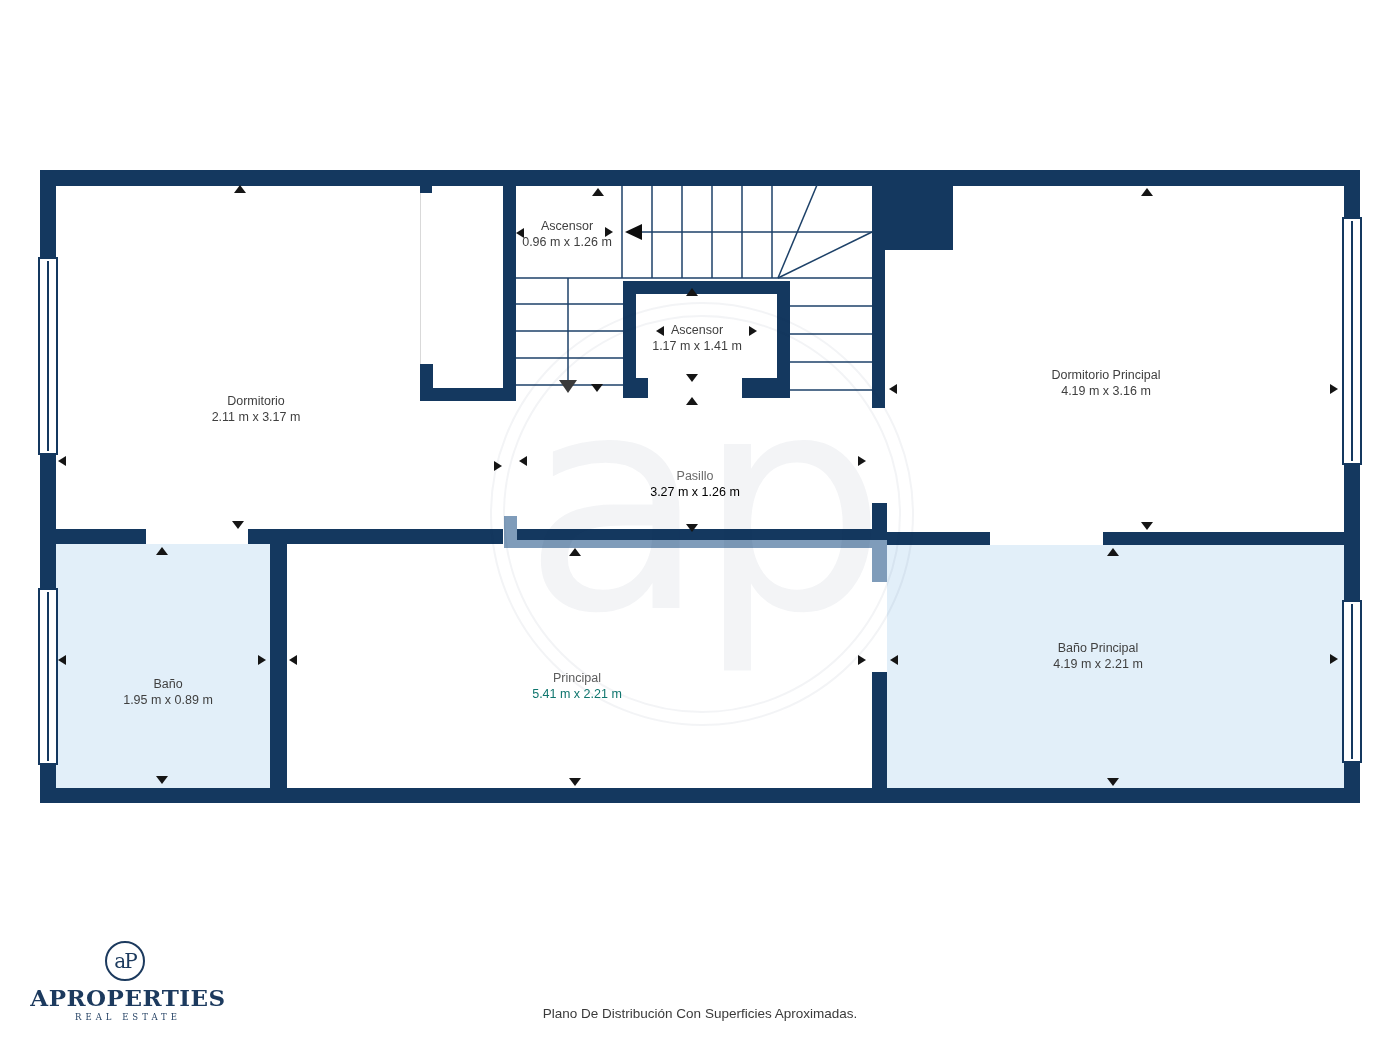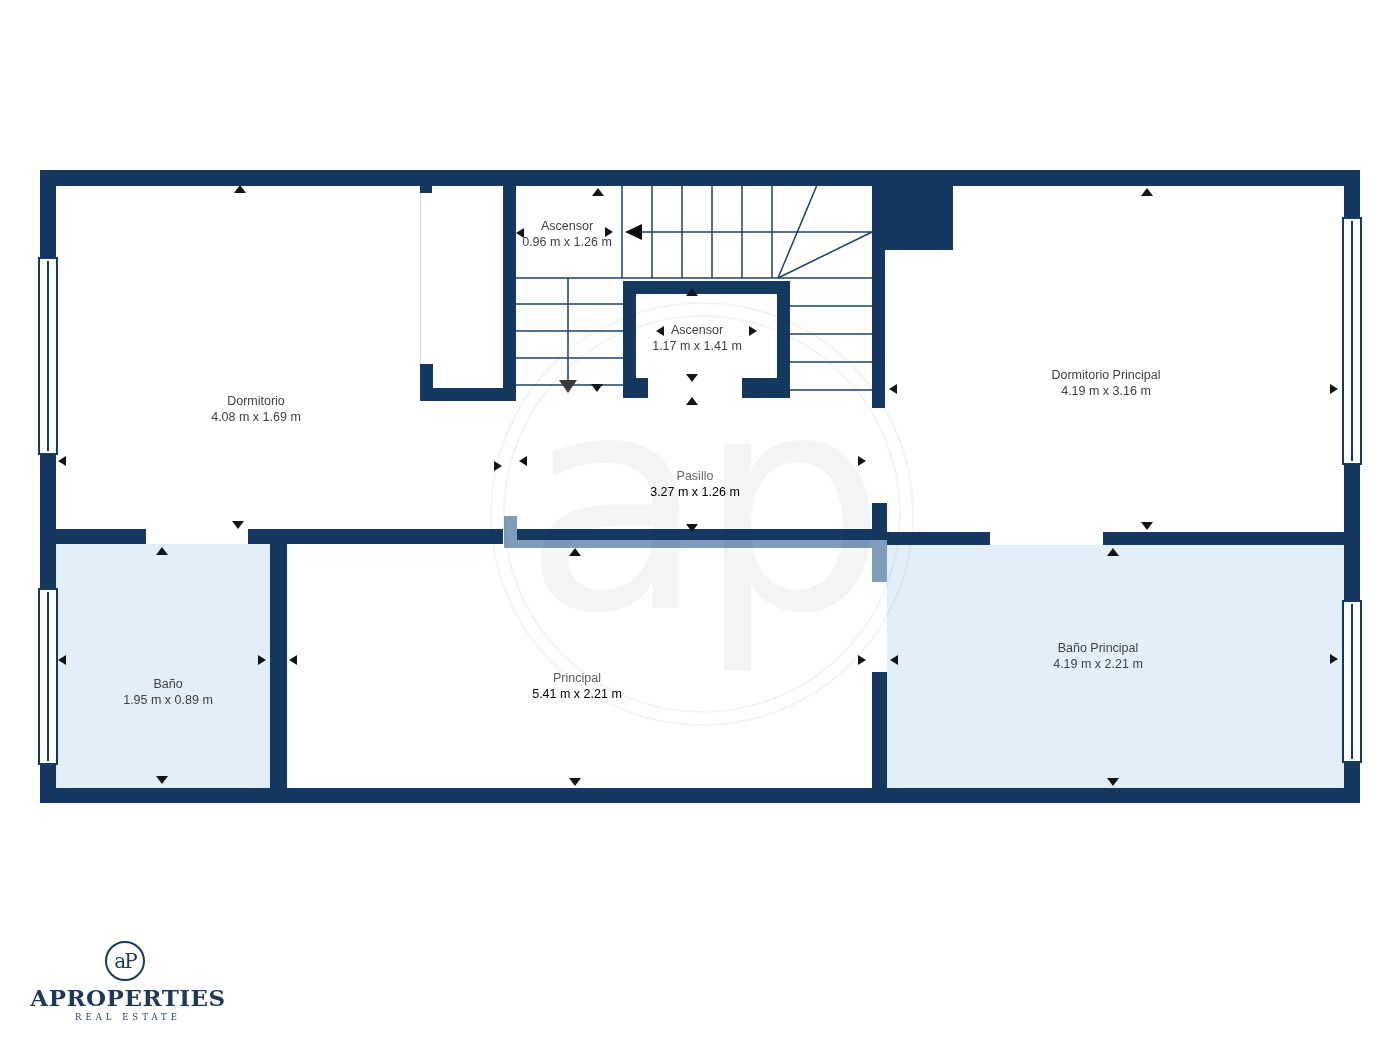--- a/index.html
+++ b/index.html
@@ -102,21 +102,21 @@
     <polygon points="56,210 74,210 65,223" fill="#3a3a3a"></polygon>
     <polygon points="139,54 139,70 122,62" fill="#0d0d0d"></polygon>
   </svg>
 
   <div class="wm" style="left:490px;top:302px;width:420px;height:420px;"></div>
   <div class="wm" style="left:503px;top:315px;width:394px;height:394px;"></div>
   <div class="wmtxt" style="left:700px;top:505px;">ap</div>
 
   <div class="lbl" style="left:256px;top:389px;margin-top:20px;">
     <div>Dormitorio</div>
-    <div>4.08 m x 1.69 m</div>
+    <div>2.11 m x 3.17 m</div>
   </div>
   <div class="lbl" style="left:567px;top:234px;">
     <div>Ascensor</div>
     <div>0.96 m x 1.26 m</div>
   </div>
   <div class="lbl" style="left:697px;top:338px;text-align:center;">
     <div>Ascensor</div>
     <div>1.17 m x 1.41 m</div>
   </div>
   <div class="lbl" style="left:1106px;top:383px;">
@@ -126,21 +126,21 @@
   <div class="lbl" style="left:695px;top:484px;color:#6a6a6a;">
     <div>Pasillo</div>
     <div style="color:#000000;">3.27 m x 1.26 m</div>
   </div>
   <div class="lbl" style="left:168px;top:692px;">
     <div>Baño</div>
     <div>1.95 m x 0.89 m</div>
   </div>
   <div class="lbl" style="left:577px;top:686px;color:#5d5d5d;">
     <div>Principal</div>
-    <div style="color:#000000;">5.41 m x 2.21 m</div>
+    <div style="color:#0f766e;">5.41 m x 2.21 m</div>
   </div>
   <div class="lbl" style="left:1098px;top:656px;">
     <div>Baño Principal</div>
     <div>4.19 m x 2.21 m</div>
   </div>
 
   <div class="arr au" style="left:234px;top:185px;"></div>
   <div class="arr al" style="left:58px;top:456px;"></div>
   <div class="arr ad" style="left:232px;top:521px;"></div>
   <div class="arr ar" style="left:494px;top:461px;"></div>
@@ -179,13 +179,14 @@
   <div class="arr al" style="left:890px;top:655px;"></div>
   <div class="arr ar" style="left:1330px;top:654px;"></div>
   <div class="arr ad" style="left:1107px;top:778px;"></div>
 
   <div class="logo-circle">
     <span class="logo-mono">aP</span>
   </div>
   <div class="logo-brand">APROPERTIES</div>
   <div class="logo-tag">REAL ESTATE</div>
 
+  <div class="caption">Plano De Distribución Con Superficies Aproximadas.</div>
 </div>
 
 </body></html>

